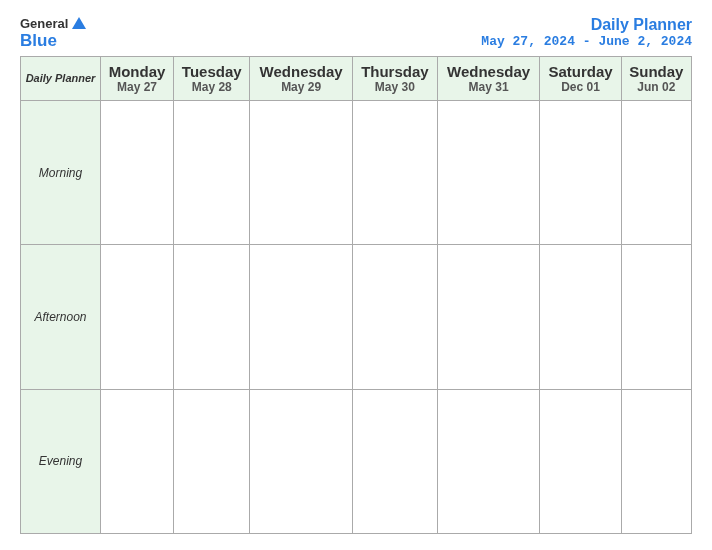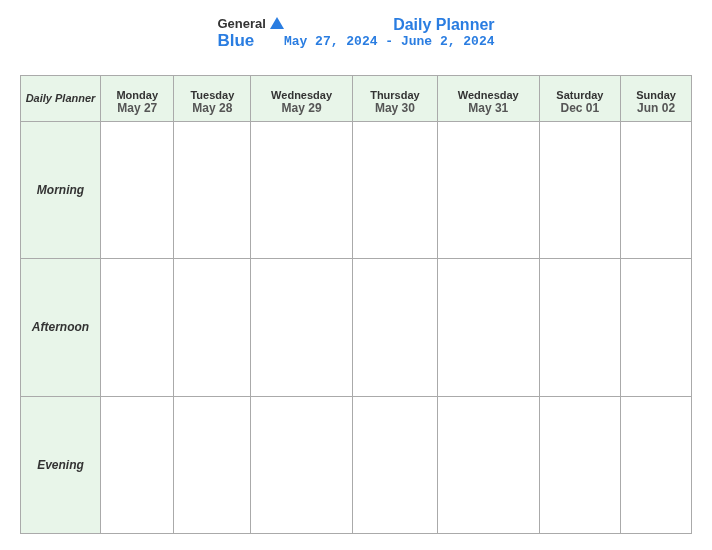--- a/index.html
+++ b/index.html
@@ -15,23 +15,23 @@
       width: 712px;
       height: 550px;
       background: #fff;
       padding: 16px 20px 16px 20px;
       display: flex;
       flex-direction: column;
     }
 
     .header {
       display: flex;
-      justify-content: center;
+      justify-content: space-between;
       align-items: flex-start;
-      margin-bottom: 24px;
+      margin-bottom: 5px;
     }
 
     .logo-area {
       display: flex;
       flex-direction: column;
       align-items: flex-start;
     }
 
     .logo-text {
       display: flex;
@@ -94,44 +94,43 @@
 
     .header-row th {
       background: #e8f5e9;
       padding: 6px 4px;
       font-size: 11px;
     }
 
     .header-row th .day-name {
       font-weight: bold;
       color: #333;
-      font-size: 11px;
+      font-size: 15px;
       display: block;
-      margin-top: 7px;
     }
 
     .header-row th .day-date {
       color: #555;
       font-size: 12px;
       display: block;
     }
 
     .header-row th.planner-label {
       font-size: 11px;
       font-weight: bold;
       color: #333;
       line-height: 1.4;
     }
 
     .time-cell {
       background: #e8f5e9;
       font-size: 12px;
       font-style: italic;
       color: #333;
-      font-weight: 700;
+      font-weight: 400;
       width: 80px;
       padding: 8px 4px;
     }
 
     .content-cell {
       background: #fff;
       width: calc((100% - 80px) / 7);
     }
 
     .body-row {

